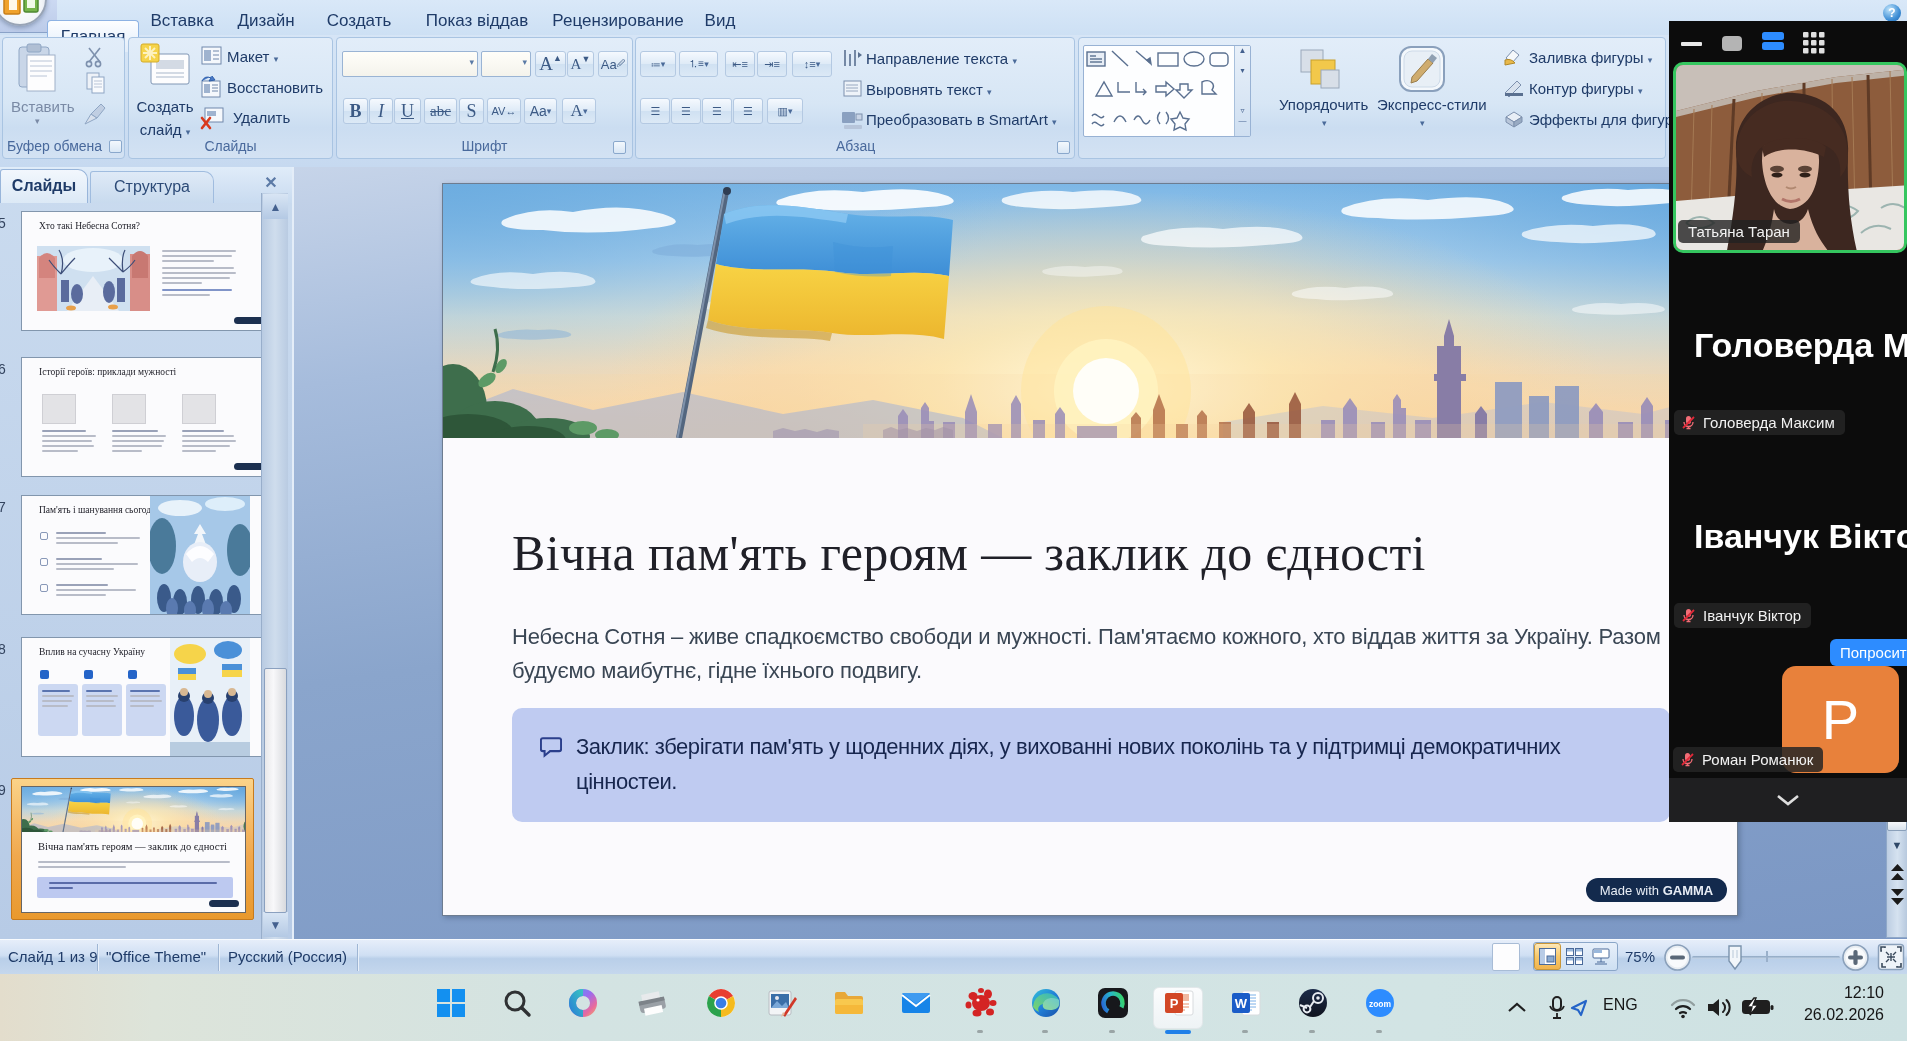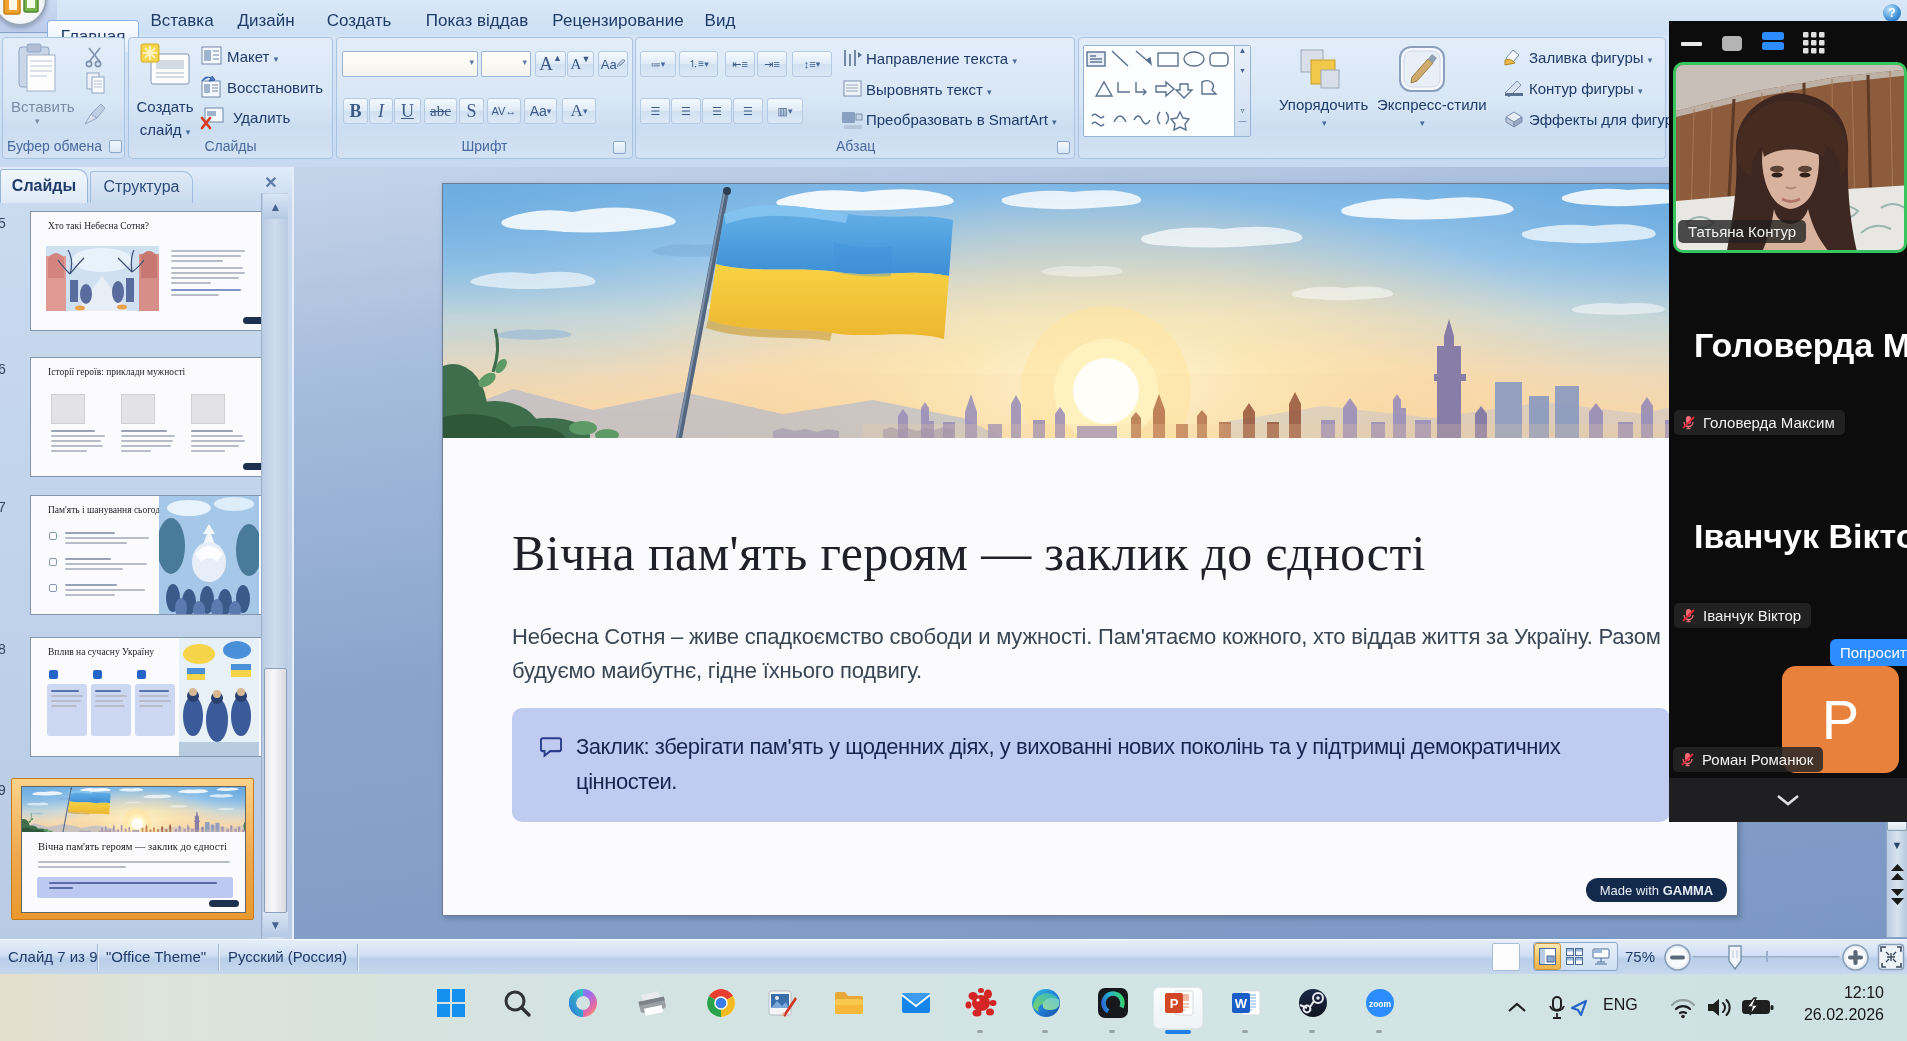--- a/index.html
+++ b/index.html
@@ -21,23 +21,23 @@
 .launcher{position:absolute;width:13px;height:13px;border:1px solid #8aa8cc;background:linear-gradient(#f3f8fd,#d9e7f5);border-radius:2px}
 .combo{position:absolute;height:26px;background:linear-gradient(#fffef9,#f4f3ec);border:1px solid #9ab4d4;border-radius:2px}
 .combo:after{content:"▾";position:absolute;right:3px;top:5px;font-size:9px;color:#5a7aa5}
 .fbtn{position:absolute;height:26px;border:1px solid #b4c9e2;border-radius:3px;background:linear-gradient(#f5f9fe,#dfebf7 48%,#d0e1f2 52%,#dcE9f6);display:flex;align-items:center;justify-content:center;color:#3c5a85}
 #helpq{left:1883px;top:4px;width:18px;height:18px;border-radius:50%;background:radial-gradient(circle at 35% 30%,#bfe3fa,#3f8fd6 60%,#1a62ad);color:#fff;font-size:12px;font-weight:bold;text-align:center;line-height:18px}
 
 
 #leftpane{left:0;top:167px;width:292px;height:772px;background:linear-gradient(#cadbef,#b7cbe6)}
 #lp-tabs{left:0;top:0;width:292px;height:36px;background:linear-gradient(#e0ecf9,#c9dbf0)}
 #lp-tab1{position:absolute;left:0;top:2px;width:88px;height:34px;background:linear-gradient(#f2f7fd,#dce9f6);border:1px solid #98b5da;border-bottom:none;border-radius:3px 10px 0 0;font-weight:bold;color:#1f3b68;font-size:16px;text-align:center;line-height:32px}
-#lp-tab2{position:absolute;left:90px;top:4px;width:103px;height:32px;background:linear-gradient(#dfeaf7,#c8daee);border:1px solid #a0bcdf;border-bottom:none;border-radius:3px 10px 0 0;color:#2c4a77;font-size:16px;text-align:center;line-height:30px}
+#lp-tab2{position:absolute;left:90px;top:4px;width:124px;height:32px;background:linear-gradient(#dfeaf7,#c8daee);border:1px solid #a0bcdf;border-bottom:none;border-radius:3px 10px 0 0;color:#2c4a77;font-size:16px;text-align:center;line-height:30px}
 #lp-x{position:absolute;left:259px;top:6px;width:24px;height:20px;color:#5c7aa6;font-size:16px;font-weight:bold;text-align:center;line-height:20px}
-.thumb{position:absolute;left:30px;width:252px;height:120px;background:#fbfbfd;border:1px solid #8296ad;overflow:hidden}
+.thumb{position:absolute;left:21px;width:252px;height:120px;background:#fbfbfd;border:1px solid #8296ad;overflow:hidden}
 .tnum{position:absolute;left:-2px;width:14px;font-size:14px;color:#33445f;overflow:hidden}
 #thumb9wrap{position:absolute;left:11px;top:611px;width:243px;height:142px;background:linear-gradient(#fbd389,#f0a84e 55%,#e9992d);border:1px solid #c77b1e;border-radius:2px}
 #thumb9{position:absolute;left:9px;top:7px;width:225px;height:127px;background:#fbfbfd;border:1px solid #666;overflow:hidden}
 #lp-scroll{left:261px;top:26px;width:27px;height:746px;background:linear-gradient(90deg,#b9cbe2,#cfdded 50%,#b9cbe2);border-left:1px solid #98aecb}
 .sarrow{position:absolute;left:1px;width:25px;height:25px;background:linear-gradient(#d8e5f4,#b4c9e4);display:flex;align-items:center;justify-content:center;color:#44618f;font-size:12px}
 #lp-thumbbar{position:absolute;left:2px;top:475px;width:23px;height:245px;background:linear-gradient(90deg,#e8e8ea,#f8f8fa 40%,#d8dade);border:1px solid #8aa0bf;border-radius:2px}
 .ttitle{position:absolute;left:17px;top:9px;font-family:"Liberation Serif",serif;font-size:9.5px;color:#23232c;white-space:nowrap}
 .tlines{position:absolute}
 .tlines i{display:block;height:2px;background:#b8bcc8;margin-bottom:3px;border-radius:1px}
 .tgamma{position:absolute;right:8px;bottom:6px;width:30px;height:7px;border-radius:3.5px;background:#1c3050}
@@ -673,21 +673,21 @@
             <path d="M3 2 h18 a2 2 0 0 1 2 2 v10 a2 2 0 0 1 -2 2 h-10 l-6 5 v-5 h-2 a2 2 0 0 1 -2 -2 v-10 a2 2 0 0 1 2 -2 z" fill="none" stroke="#2b3f8c" stroke-width="2.2"></path>
           </svg>
       <div id="sboxtext">Заклик: зберігати пам'ять у щоденних діях, у вихованні нових поколінь та у підтримці демократичних цінностеи.</div>
     </div>
     <div class="abs" id="sbody">Небесна Сотня – живе спадкоємство свободи и мужності. Пам'ятаємо кожного, хто віддав життя за Україну. Разом будуємо маибутнє, гідне їхнього подвигу.</div>
     <div class="abs" id="gamma">Made with&nbsp;<b>GAMMA</b></div>
   </div>
 </div>
 
 <div class="abs" id="statusbar">
-  <div style="position:absolute;left:8px;top:8px">Слайд 7 из 9</div>
+  <div style="position:absolute;left:8px;top:8px">Слайд 1 из 9</div>
   <div class="ssep" style="left:97px"></div>
   <div style="position:absolute;left:106px;top:8px">"Office Theme"</div>
   <div class="ssep" style="left:218px"></div>
   <div style="position:absolute;left:228px;top:8px">Русский (Россия)</div>
   <div class="ssep" style="left:357px"></div>
   <div style="position:absolute;left:1492px;top:3px;width:28px;height:28px;background:#fdfdfe;border:1px solid #a8bcd6;border-radius:2px"></div>
   <div style="position:absolute;left:1533px;top:2px;width:85px;height:29px;border:1px solid #8aa6c8;border-radius:3px;background:linear-gradient(#e8f0fa,#cddff2)"></div>
   <div style="position:absolute;left:1534px;top:3px;width:27px;height:27px;background:linear-gradient(#fde8b8,#f8c86a 50%,#f0b44e);border:1px solid #c89638;border-radius:3px"></div>
   <svg style="position:absolute;left:1539px;top:8px" width="17" height="17" viewBox="0 0 17 17">
         <rect x="0.5" y="0.5" width="16" height="16" fill="#fff" stroke="#4a6a9a"></rect>
@@ -977,21 +977,21 @@
             <ellipse cx="129" cy="104" rx="7" ry="3.2"></ellipse>
           </g>
     <g fill="#2e2019">
             <ellipse cx="101" cy="110" rx="5.5" ry="2.6"></ellipse>
             <ellipse cx="129" cy="110" rx="5.5" ry="2.6"></ellipse>
           </g>
     <path d="M110 122 q5 3 10 0" stroke="#b08870" stroke-width="2" fill="none"></path>
     <path d="M106 134 q9 5 18 0" stroke="#b2756a" stroke-width="3" fill="none"></path>
     <path d="M98 144 C102 164 126 164 132 144 C138 168 146 178 156 191 L84 191 C92 176 96 158 98 144 Z" fill="#d9b29d"></path>
   </svg></div>
-  <div class="zname" style="left:9px;top:199px">Татьяна Контур</div>
+  <div class="zname" style="left:9px;top:199px">Татьяна Таран</div>
   <div class="bigname" style="left:25px;top:305px">Головерда Максим</div>
   <div class="miclbl" style="left:5px;top:389px"><svg width="15" height="15" viewBox="0 0 15 15">
           <rect x="5" y="1" width="5" height="8" rx="2.5" fill="#f26d76"></rect>
           <path d="M3 7 a4.5 4.5 0 0 0 9 0 M7.5 11.5 v2 M5.5 13.5 h4" stroke="#f26d76" stroke-width="1.3" fill="none"></path>
           <line x1="2" y1="13" x2="13" y2="2" stroke="#e02838" stroke-width="1.8"></line>
         </svg>Головерда Максим</div>
   <div class="bigname" style="left:25px;top:496px">Іванчук Віктор</div>
   <div class="miclbl" style="left:5px;top:582px"><svg width="15" height="15" viewBox="0 0 15 15">
           <rect x="5" y="1" width="5" height="8" rx="2.5" fill="#f26d76"></rect>
           <path d="M3 7 a4.5 4.5 0 0 0 9 0 M7.5 11.5 v2 M5.5 13.5 h4" stroke="#f26d76" stroke-width="1.3" fill="none"></path>

